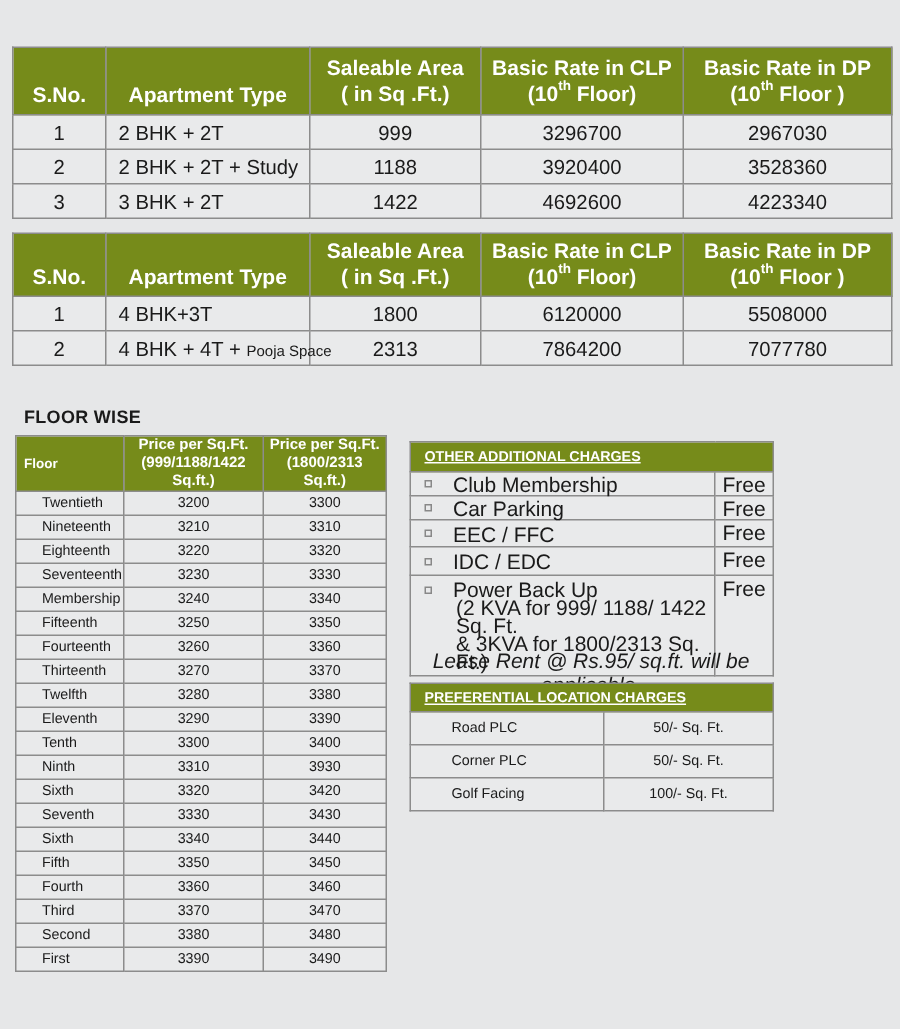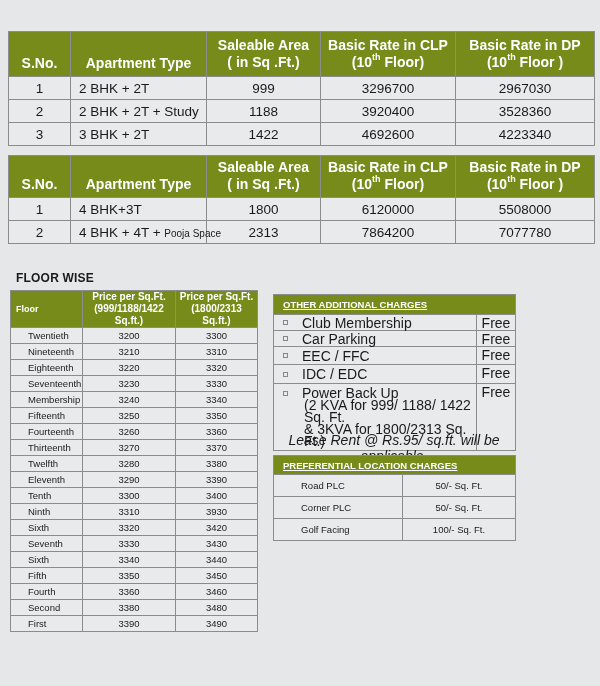--- a/index.html
+++ b/index.html
@@ -221,20 +221,25 @@
         <td class="fl">Fifth</td>
         <td>3350</td>
         <td>3450</td>
       </tr>
       <tr>
         <td class="fl">Fourth</td>
         <td>3360</td>
         <td>3460</td>
       </tr>
       <tr>
+        <td class="fl">Third</td>
+        <td>3370</td>
+        <td>3470</td>
+      </tr>
+      <tr>
         <td class="fl">Second</td>
         <td>3380</td>
         <td>3480</td>
       </tr>
       <tr>
         <td class="fl">First</td>
         <td>3390</td>
         <td>3490</td>
       </tr>
     </tbody>

